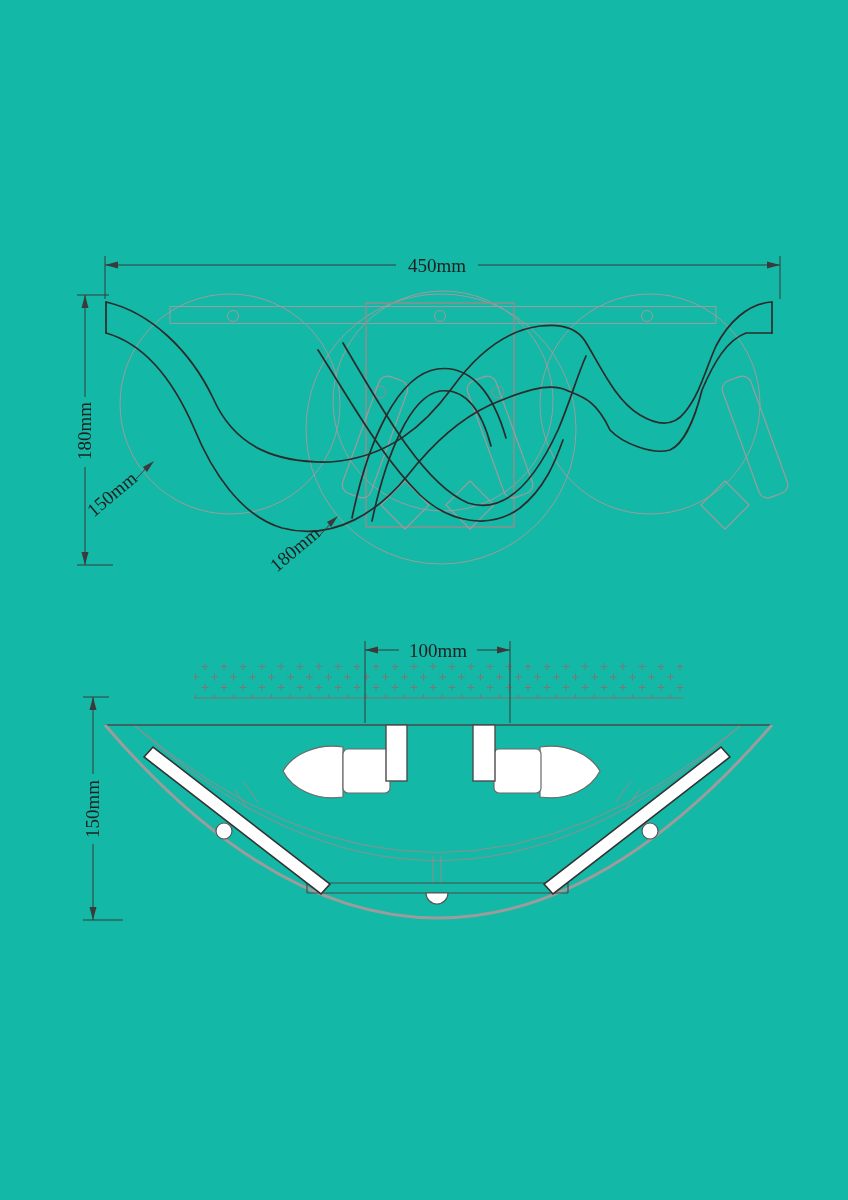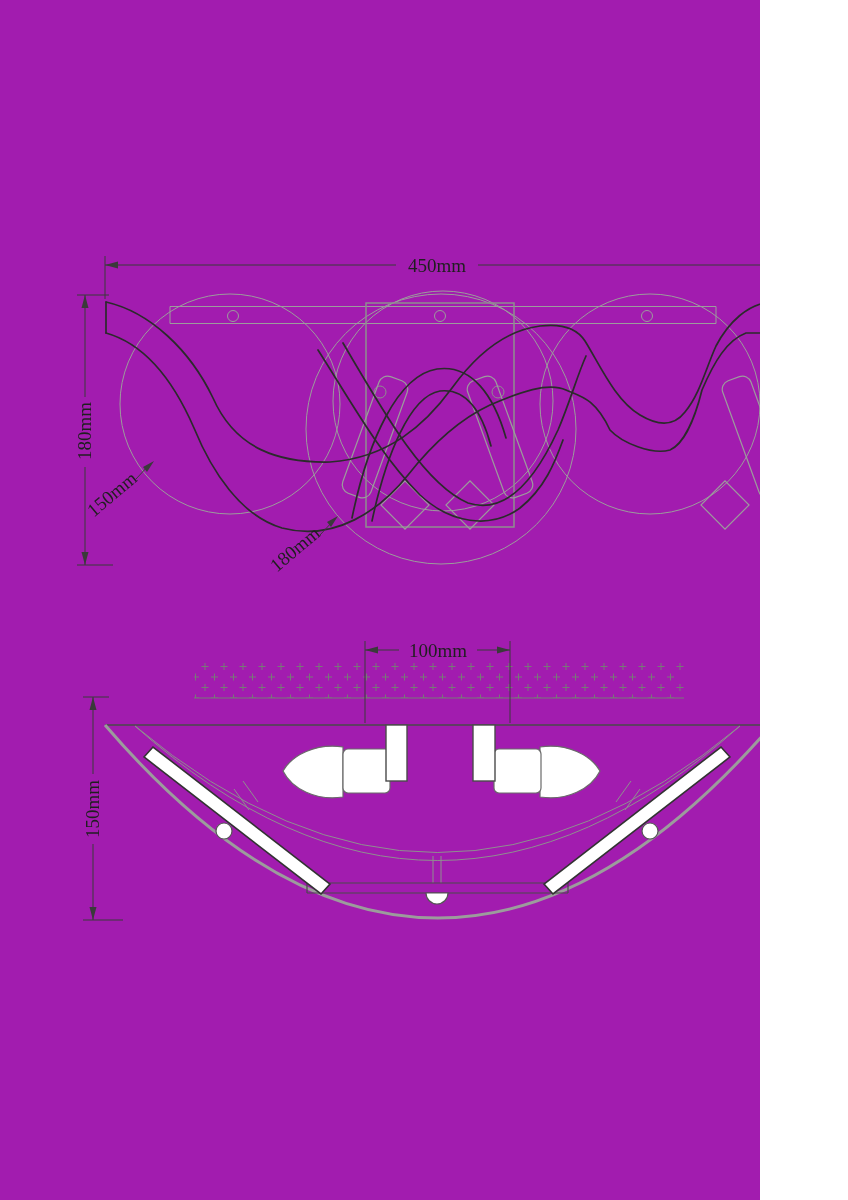--- a/index.html
+++ b/index.html
@@ -1,17 +1,17 @@
 <!DOCTYPE html>
 <html><head>
 <meta charset="utf-8">
 <style>
   html, body { margin: 0; padding: 0; background: #ffffff; }
   .page {
-    width: 760px; height: 1200px; background: #a21caf;
+    width: 848px; height: 1200px; background: #14b8a6;
     position: relative; overflow: hidden;
     font-family: "Liberation Serif", serif;
   }
   svg { display: block; }
   svg text {
     font-family: "Liberation Serif", serif;
     font-size: 19px;
     fill: #1f1f1f;
   }
 </style>

